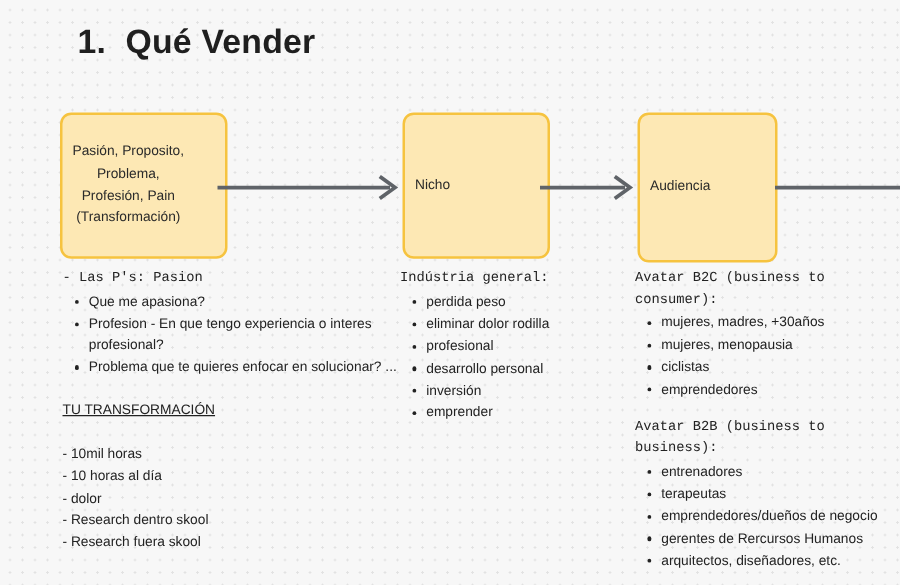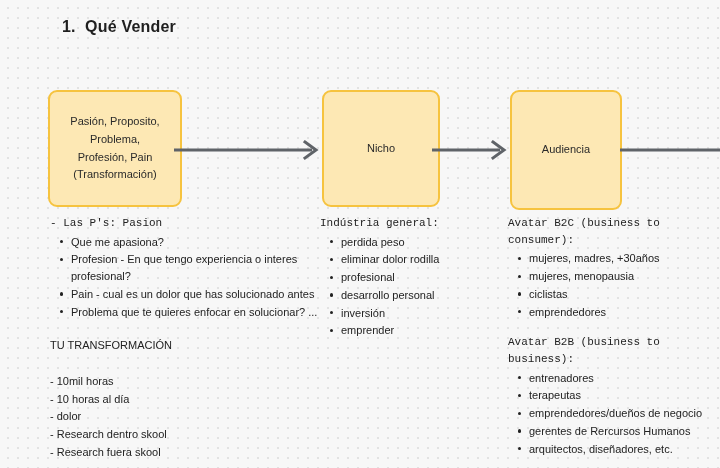--- a/index.html
+++ b/index.html
@@ -23,37 +23,37 @@
   #canvas {
     position: absolute;
     inset: 0;
   }
 
   
   .page-title {
     position: absolute;
     left: 62px;
     top: 18px;
-    font-size: 16px;
+    font-size: 27px;
     font-weight: bold;
     letter-spacing: 0.2px;
     color: #1f1f1f;
     white-space: pre;
   }
 
   
   .flow-box {
     position: absolute;
     background: #fde8b4;
     border: 2.5px solid #f6c33f;
     border-radius: 9px;
     box-sizing: border-box;
     display: flex;
     align-items: center;
-    justify-content: center;
+    justify-content: flex-start;
     text-align: center;
     font-size: 11px;
     line-height: 1.62;
     color: #2a2a2a;
     padding: 4px 8px;
   }
   .flow-box .box-text { white-space: pre-line; }
 
   #box-pasion   { left: 48px;  top: 90px;  width: 134px; height: 117px; }
   #box-nicho    { left: 322px; top: 90px;  width: 118px; height: 117px; }
@@ -111,20 +111,21 @@
   .dash-list .dash-item { margin: 0 0 1px 0; white-space: pre; }
 
   .spacer-sm { height: 13px; }
   .spacer-md { height: 16px; }
   .spacer-lg { height: 19px; }
 
   .heading-caps {
     margin: 0;
     font-size: 11px;
     color: #222;
+    text-decoration: underline;
   }
 </style>
 </head>
 <body>
 
 <div id="canvas">
 
   <div class="page-title">1.  Qué Vender</div>
 
   <div class="flow-box" id="box-pasion">
@@ -162,21 +163,20 @@
     </svg>
   </div>
 
   <div class="column" id="col-left">
 
     <p class="lead">- Las P's: Pasion</p>
 
     <ul class="bullets">
       <li>Que me apasiona?</li>
       <li>Profesion - En que tengo experiencia o interes profesional?</li>
-      <li>Pain - cual es un dolor que has solucionado antes</li>
       <li>Problema que te quieres enfocar en solucionar? ...</li>
     </ul>
 
     <div class="spacer-md"></div>
 
     <p class="heading-caps">TU TRANSFORMACIÓN</p>
 
     <div class="spacer-lg"></div>
 
     <div class="dash-list">

